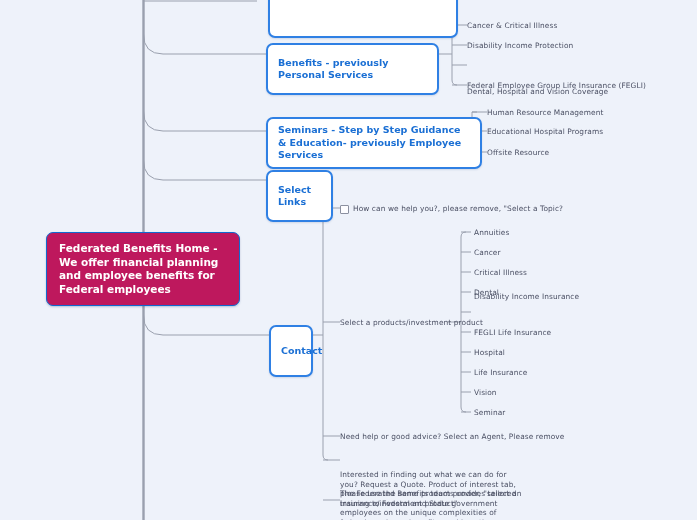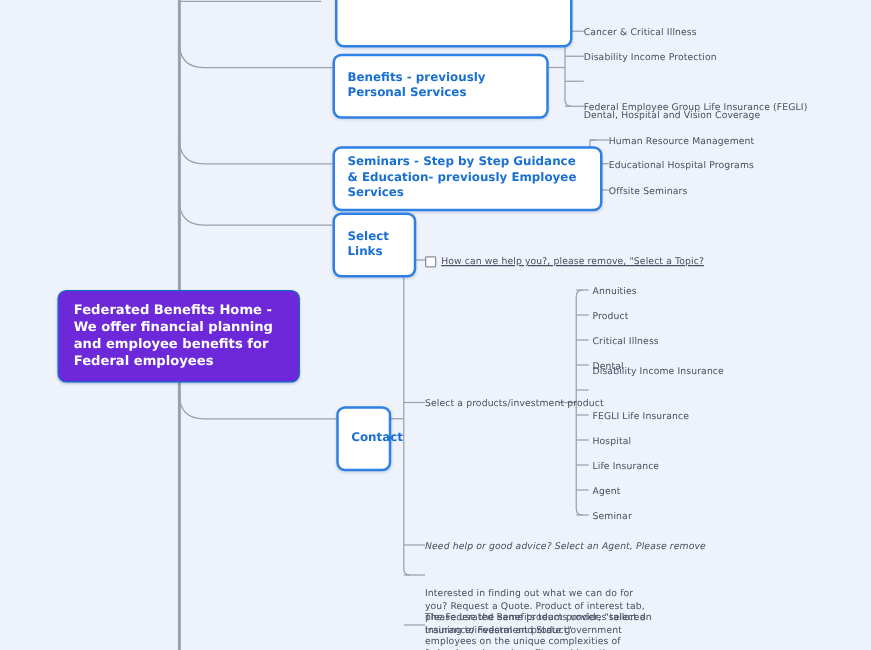--- a/index.html
+++ b/index.html
@@ -34,21 +34,21 @@
     fill: none;
     stroke: #9aa0ae;
     stroke-width: 2.4;
   }
   
   .node {
     position: absolute;
     box-sizing: border-box;
   }
   .root-node {
-    background: #6d28d9;
+    background: #be185d;
     color: #ffffff;
     border: 1px solid #1069cf;
     border-radius: 7px;
     font-weight: bold;
     font-size: 10.5px;
     line-height: 13.5px;
     padding: 9px 11px 9px 12px;
     box-shadow: 0 1px 2px rgba(20,60,120,.25);
   }
   .branch-node {
@@ -189,68 +189,68 @@
     <span>Federal Employee Group Life Insurance (FEGLI)</span>
   </div>
 
   <div class="leaf" style="left:487px; top:108px;">
     <span>Human Resource Management</span>
   </div>
   <div class="leaf" style="left:487px; top:127px;">
     <span>Educational Hospital Programs</span>
   </div>
   <div class="leaf" style="left:487px; top:148px;">
-    <span>Offsite Seminars</span>
-  </div>
-
-  <div class="leaf leaf-with-box" style="left:340px; top:204px;text-decoration:underline;">
+    <span>Offsite Resource</span>
+  </div>
+
+  <div class="leaf leaf-with-box" style="left:340px; top:204px;">
     <span class="checkbox"></span>
     <span>How can we help you?, please remove, "Select a Topic?</span>
   </div>
 
   <div class="leaf" style="left:340px; top:318px;">
     <span>Select a products/investment product</span>
   </div>
 
-  <div class="leaf" style="left:340px; top:432px;font-style:italic;">
+  <div class="leaf" style="left:340px; top:432px;">
     <span>Need help or good advice? Select an Agent, Please remove</span>
   </div>
 
   <div class="leaf wrapped" style="left:340px; top:450px;margin-top:20px;">
     <span>Interested in finding out what we can do for you? Request a Quote. Product of interest tab, please use the same products under, "select an insurance/investment product"</span>
   </div>
 
   <div class="leaf wrapped" style="left:340px; top:489px;">
     <span>The Federated Benefits team provides tailored training to Federal and State government employees on the unique complexities of federal employee benefits, and how those benefits work into their overall financial strategy.</span>
   </div>
 
   <div class="leaf" style="left:474px; top:228px;">
     <span>Annuities</span>
   </div>
   <div class="leaf" style="left:474px; top:248px;">
-    <span>Product</span>
+    <span>Cancer</span>
   </div>
   <div class="leaf" style="left:474px; top:268px;text-align:center;">
     <span>Critical Illness</span>
   </div>
   <div class="leaf" style="left:474px; top:288px;">
     <span>Dental</span>
   </div>
   <div class="leaf" style="left:474px; top:292px;">
     <span>Disability Income Insurance</span>
   </div>
   <div class="leaf" style="left:474px; top:328px;">
     <span>FEGLI Life Insurance</span>
   </div>
   <div class="leaf" style="left:474px; top:348px;">
     <span>Hospital</span>
   </div>
   <div class="leaf" style="left:474px; top:368px;">
     <span>Life Insurance</span>
   </div>
   <div class="leaf" style="left:474px; top:388px;">
-    <span>Agent</span>
+    <span>Vision</span>
   </div>
   <div class="leaf" style="left:474px; top:408px;">
     <span>Seminar</span>
   </div>
 
 </div>
 
 </body></html>

